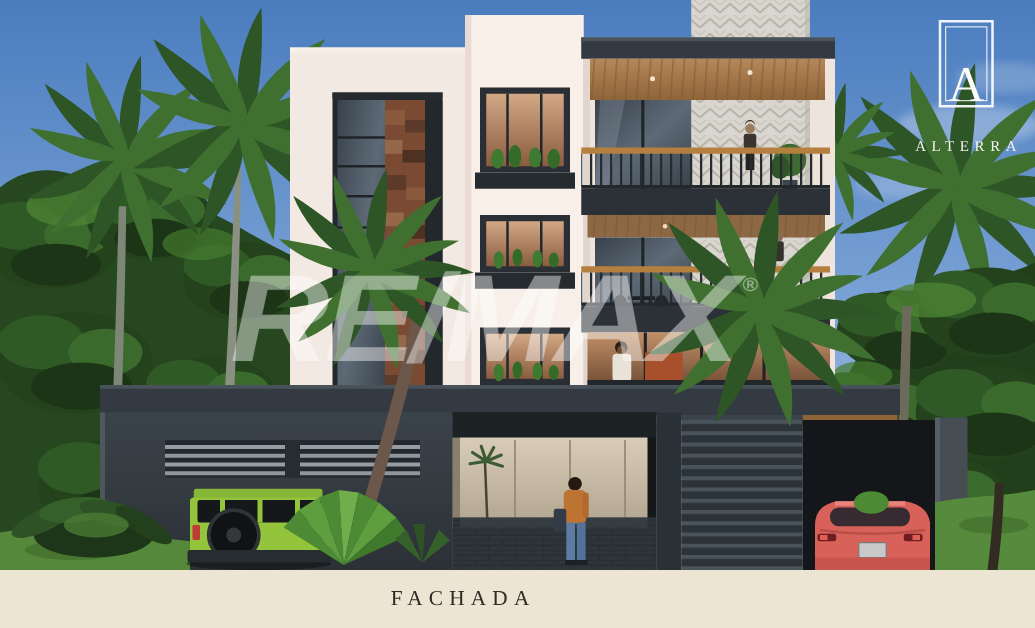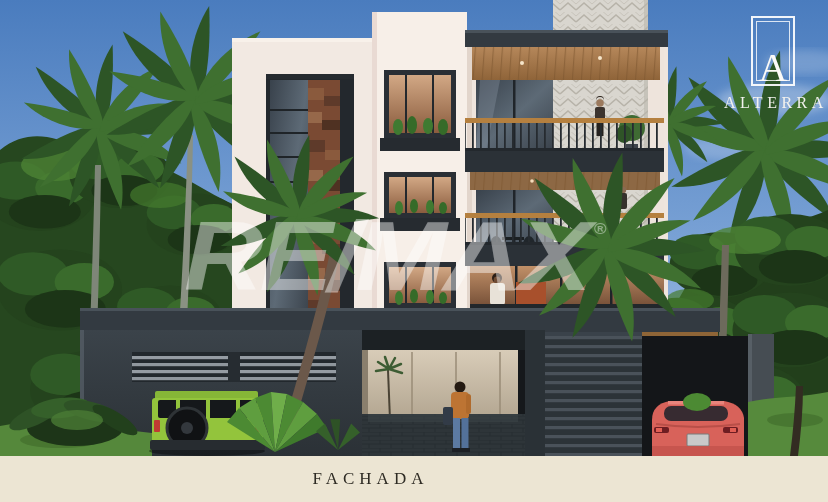--- a/index.html
+++ b/index.html
@@ -16,21 +16,21 @@
     transform:scaleY(.9);transform-origin:top left;
     white-space:nowrap;pointer-events:none;text-shadow:0 0 1px rgba(255,255,255,.12);
   }
   .watermark .reg{font-size:17px;font-weight:700;letter-spacing:0;position:relative;top:-62px;left:6px;}
 
   
   .logo{position:absolute;left:720px;top:16px;width:106px;text-align:center;color:#f6f5f1;}
   .logo-frame{width:40px;height:66px;border:2px solid rgba(255,255,255,.92);margin:0 auto;position:relative;}
   .logo-frame-inner{position:absolute;left:3px;top:3px;right:3px;bottom:3px;border:1px solid rgba(255,255,255,.8);}
   .logo-a{position:absolute;left:0;right:0;bottom:-4px;font-family:"Liberation Serif",serif;font-weight:400;font-size:40px;line-height:1;color:#fbfaf7;}
-  .logo-name{margin-top:8px;font-family:"Liberation Serif",serif;font-size:16px;letter-spacing:4.5px;padding-left:4px;color:#f3f2ee;}
+  .logo-name{margin-top:24px;font-family:"Liberation Serif",serif;font-size:12px;letter-spacing:4.5px;padding-left:4px;color:#f3f2ee;}
 
   
   .footer{position:absolute;left:0;top:456px;width:736px;height:46px;background:#ece5d3;display:flex;align-items:center;justify-content:center;}
   .caption{font-family:"Liberation Serif",serif;font-size:17px;letter-spacing:5px;padding-left:5px;color:#2e2b24;}
 </style>
 </head>
 <body>
 
 <div class="frame">
 

